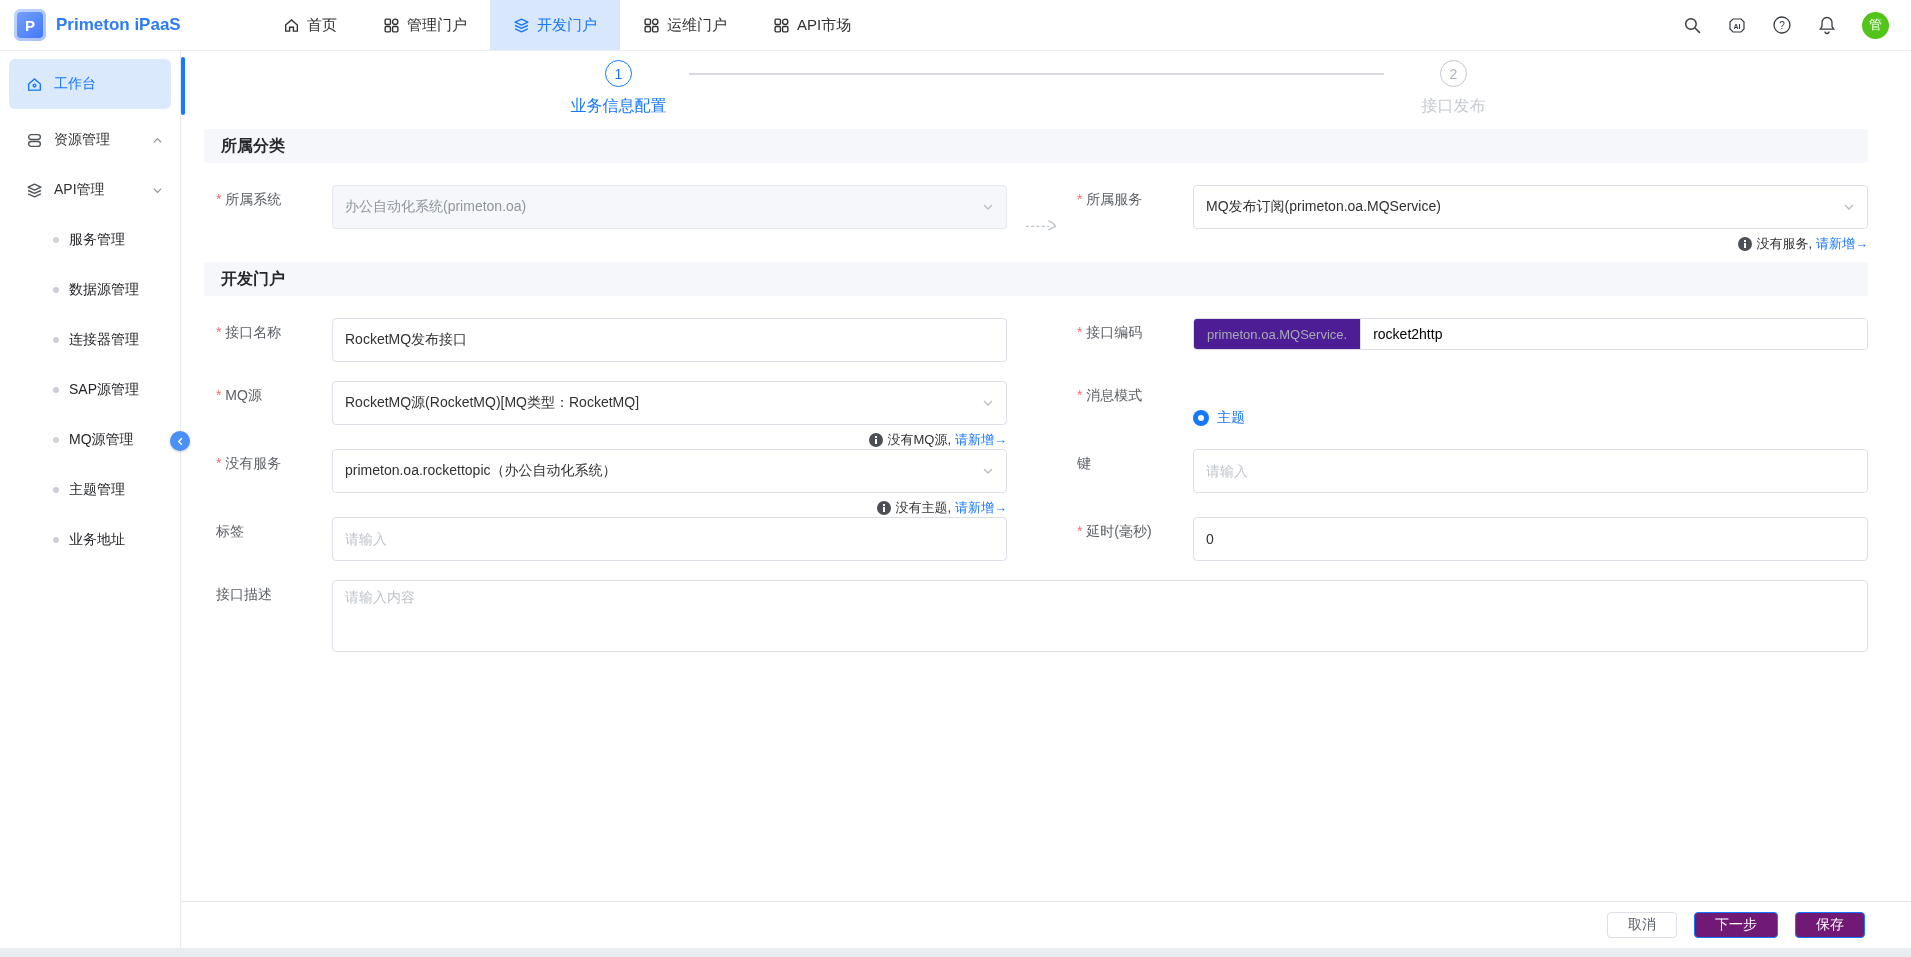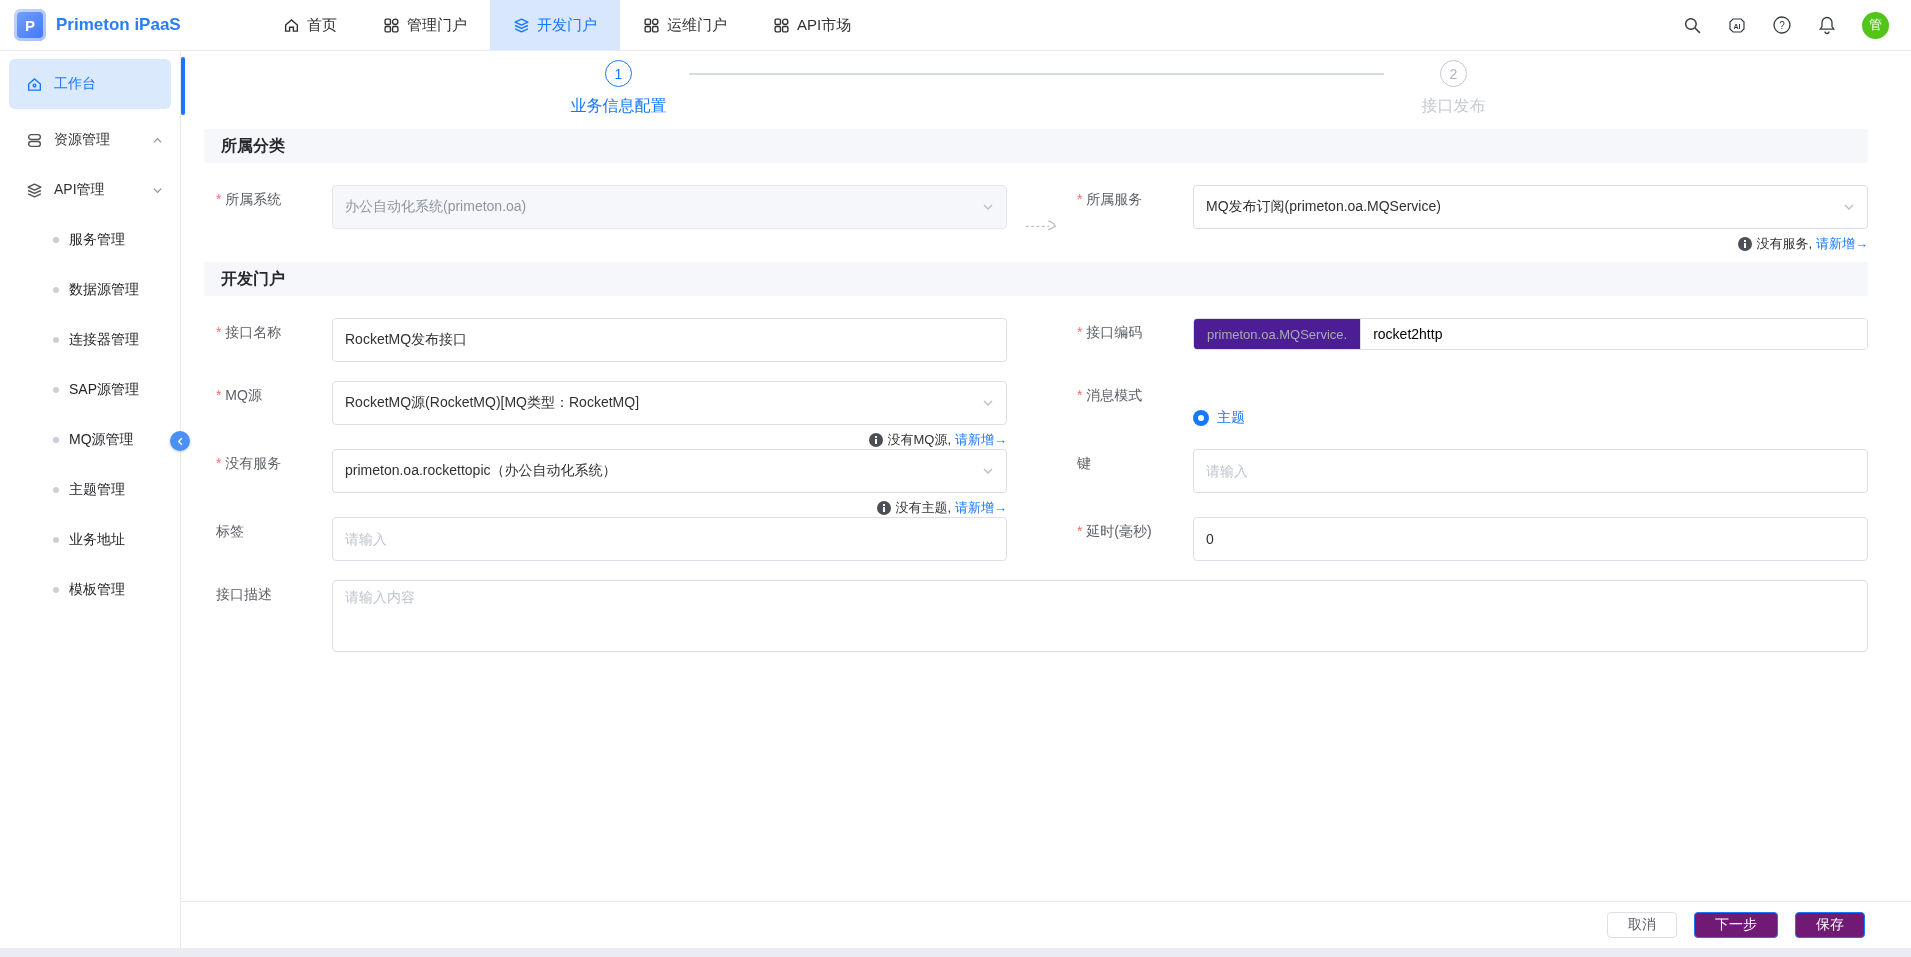--- a/index.html
+++ b/index.html
@@ -242,24 +242,20 @@
           <span>MQ源管理</span>
         </div>
       <div class="side-sub">
           <span class="dot"></span>
           <span>主题管理</span>
         </div>
       <div class="side-sub">
           <span class="dot"></span>
           <span>业务地址</span>
         </div>
-      <div class="side-sub">
-          <span class="dot"></span>
-          <span>模板管理</span>
-        </div>
       <div class="collapse-btn">
         <svg viewBox="0 0 10 10" width="9" height="9" fill="none" stroke="#fff" stroke-width="1.6">
             <path d="M6.5 1.5 3 5l3.5 3.5"></path>
           </svg>
       </div>
     </div>
 
     <div class="main">
       <div class="scroll-thumb"></div>
 

